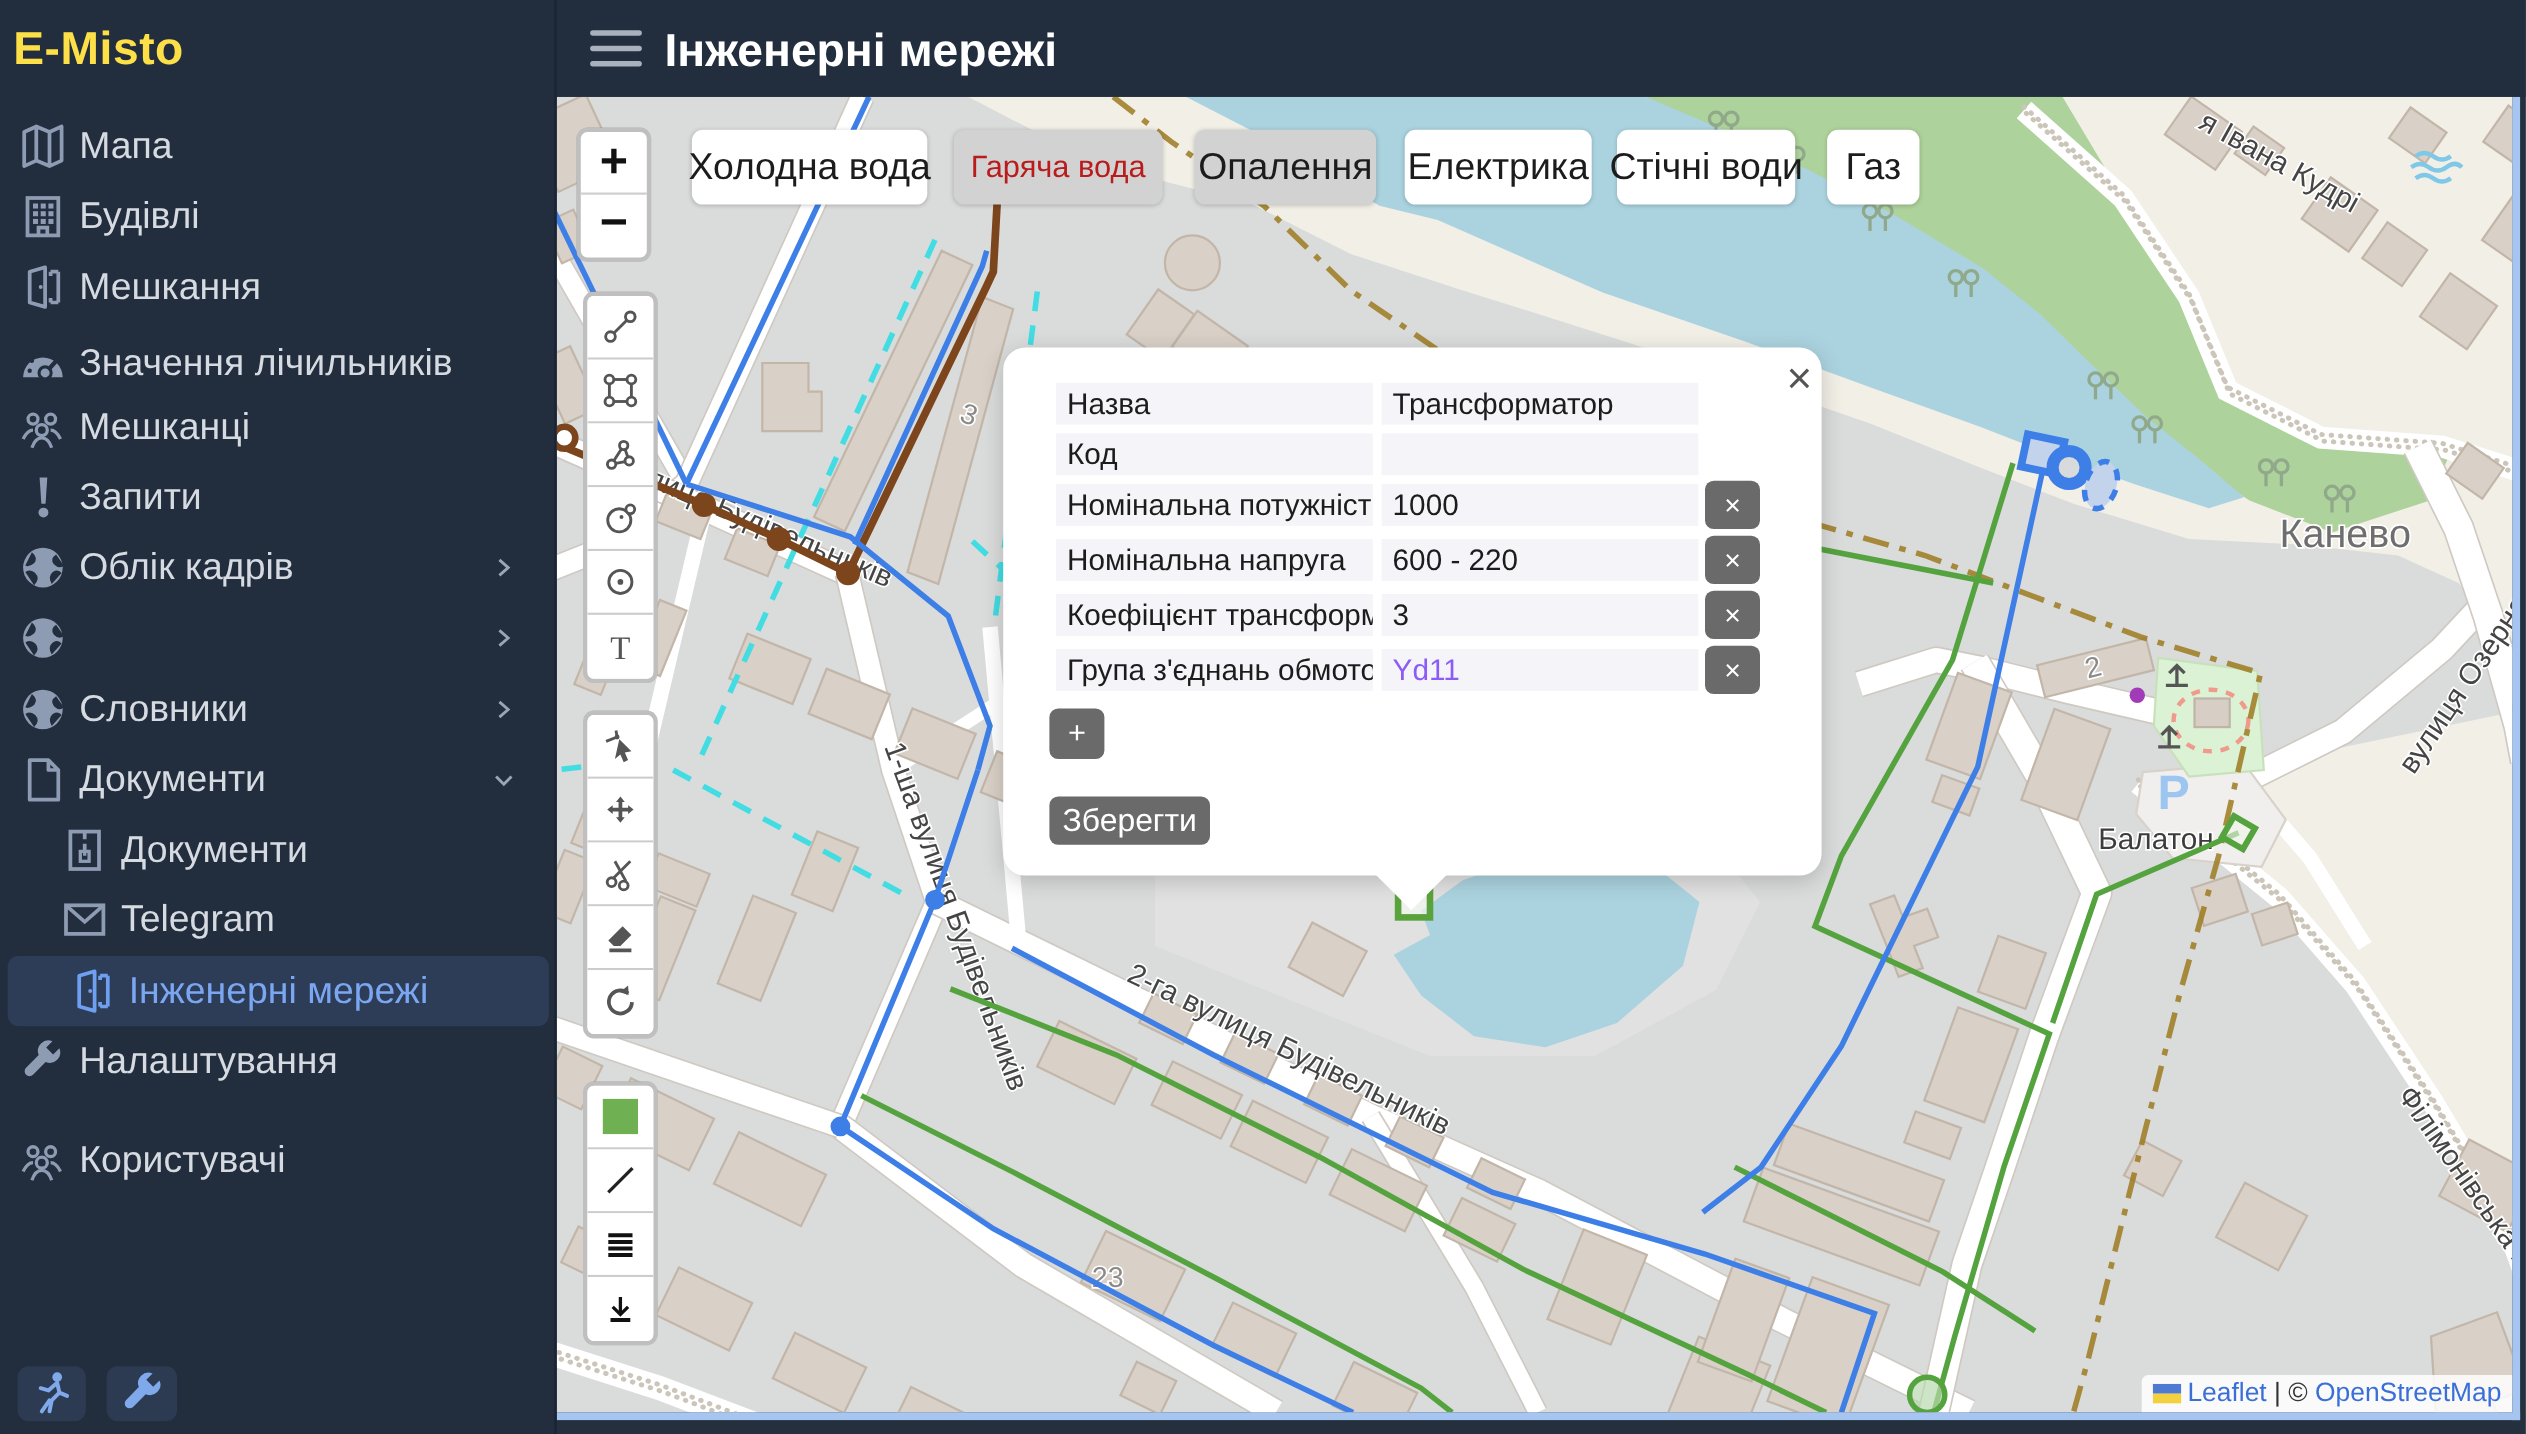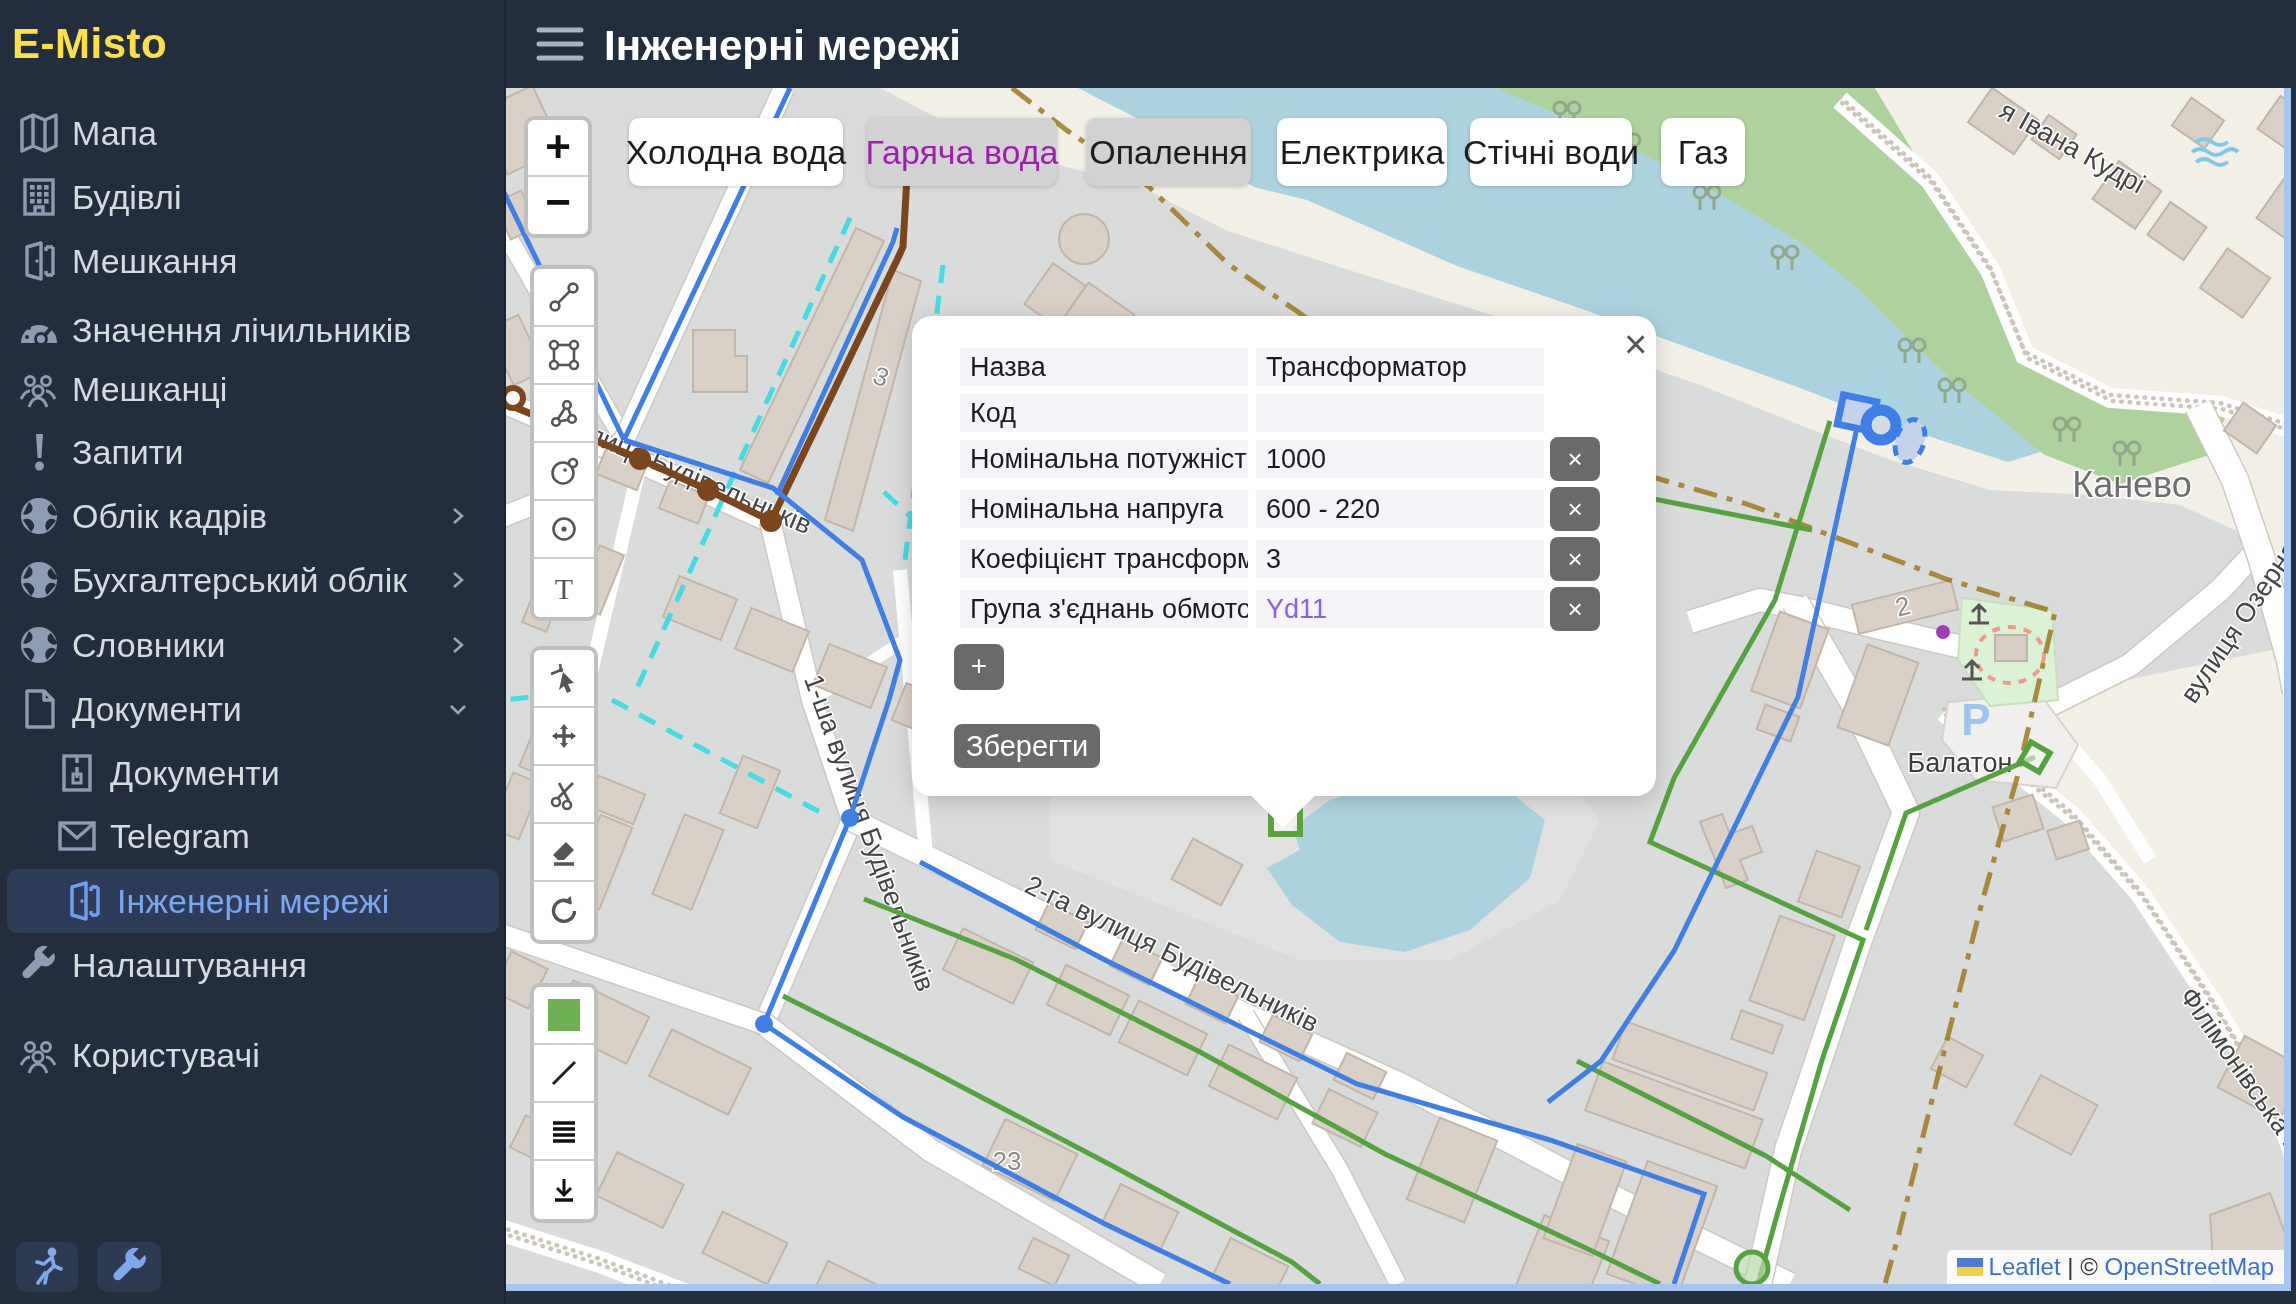--- a/index.html
+++ b/index.html
@@ -374,21 +374,21 @@
         <svg width="36" height="36" viewBox="0 0 36 36" fill="none" stroke="#555" stroke-width="2.6">
           <g stroke="#111" stroke-width="3">
             <line x1="18" y1="7" x2="18" y2="22"></line>
             <path d="M11 16 L18 23 L25 16" fill="none"></path>
             <line x1="9" y1="28" x2="27" y2="28" stroke-width="3.6"></line>
           </g>
         </svg>
       </div>
     </div>
 <div style="position:absolute;left:123px;top:30px;width:214px;height:68px;background:#fff;border-radius:10px;display:flex;align-items:center;justify-content:center;font-size:34px;color:#1c1c1c;z-index:9;box-shadow:0 1px 4px rgba(0,0,0,0.18);white-space:nowrap;">Холодна вода</div>
-<div style="position:absolute;left:361px;top:30px;width:190px;height:68px;background:#d2d2d2;border-radius:10px;display:flex;align-items:center;justify-content:center;font-size:34px;color:#a21caf;z-index:9;box-shadow:0 1px 4px rgba(0,0,0,0.18);white-space:nowrap;">Гаряча вода</div>
+<div style="position:absolute;left:361px;top:30px;width:190px;height:68px;background:#d2d2d2;border-radius:10px;display:flex;align-items:center;justify-content:center;font-size:28px;color:#b91c1c;z-index:9;box-shadow:0 1px 4px rgba(0,0,0,0.18);white-space:nowrap;">Гаряча вода</div>
 <div style="position:absolute;left:580px;top:30px;width:165px;height:68px;background:#d2d2d2;border-radius:10px;display:flex;align-items:center;justify-content:center;font-size:34px;color:#1c1c1c;z-index:9;box-shadow:0 1px 4px rgba(0,0,0,0.18);white-space:nowrap;">Опалення</div>
 <div style="position:absolute;left:771px;top:30px;width:170px;height:68px;background:#fff;border-radius:10px;display:flex;align-items:center;justify-content:center;font-size:34px;color:#1c1c1c;z-index:9;box-shadow:0 1px 4px rgba(0,0,0,0.18);white-space:nowrap;">Електрика</div>
 <div style="position:absolute;left:964px;top:30px;width:162px;height:68px;background:#fff;border-radius:10px;display:flex;align-items:center;justify-content:center;font-size:34px;color:#1c1c1c;z-index:9;box-shadow:0 1px 4px rgba(0,0,0,0.18);white-space:nowrap;">Стічні води</div>
 <div style="position:absolute;left:1155px;top:30px;width:84px;height:68px;background:#fff;border-radius:10px;display:flex;align-items:center;justify-content:center;font-size:34px;color:#1c1c1c;z-index:9;box-shadow:0 1px 4px rgba(0,0,0,0.18);white-space:nowrap;">Газ</div>
 <div style="position:absolute;left:406px;top:228px;width:744px;height:480px;background:#fff;border-radius:20px;box-shadow:0 4px 20px rgba(0,0,0,0.18);z-index:15;">
       <div style="position:absolute;left:712px;top:6px;font-size:40px;color:#555;font-weight:normal;">×</div>
       <div style="position:absolute;left:48px;top:32px;width:288px;height:38px;background:#f4f4f9;font-size:27px;color:#1c1c1c;line-height:38px;padding-left:10px;overflow:hidden;white-space:nowrap;">Назва</div>
       <div style="position:absolute;left:344px;top:32px;width:288px;height:38px;background:#f4f4f9;font-size:27px;color:#1c1c1c;line-height:38px;padding-left:10px;white-space:nowrap;">Трансформатор</div>
       <div style="position:absolute;left:48px;top:78px;width:288px;height:38px;background:#f4f4f9;font-size:27px;color:#1c1c1c;line-height:38px;padding-left:10px;overflow:hidden;white-space:nowrap;">Код</div>
       <div style="position:absolute;left:344px;top:78px;width:288px;height:38px;background:#f4f4f9;font-size:27px;color:#1c1c1c;line-height:38px;padding-left:10px;white-space:nowrap;"></div>
@@ -500,21 +500,20 @@
       <div class="txt">Облік кадрів</div>
       <svg class="chev" viewBox="0 0 20 20" fill="none" stroke="#9aa5b5" stroke-width="2.6">
         <path d="M6 3 L14 10 L6 17"></path>
       </svg>
     </div>
 <div class="mi" style="top:548px;">
       <svg class="ic" viewBox="0 0 44 44">
         <circle cx="22" cy="22" r="18" fill="#8e9cb3"></circle>
         <path d="M12 8 q6 5 2 10 q-5 4 -8 2 M34 10 q-6 4 -2 9 q5 5 9 1 M14 38 q6 -6 1 -11 q-4 -4 -9 -1 M30 37 q-4 -7 1 -11 q5 -3 8 1" fill="#222d3e"></path>
       </svg>
-      <div class="txt">Бухгалтерський облік</div>
       <svg class="chev" viewBox="0 0 20 20" fill="none" stroke="#9aa5b5" stroke-width="2.6">
         <path d="M6 3 L14 10 L6 17"></path>
       </svg>
     </div>
 <div class="mi" style="top:613px;">
       <svg class="ic" viewBox="0 0 44 44">
         <circle cx="22" cy="22" r="18" fill="#8e9cb3"></circle>
         <path d="M12 8 q6 5 2 10 q-5 4 -8 2 M34 10 q-6 4 -2 9 q5 5 9 1 M14 38 q6 -6 1 -11 q-4 -4 -9 -1 M30 37 q-4 -7 1 -11 q5 -3 8 1" fill="#222d3e"></path>
       </svg>
       <div class="txt">Словники</div>

